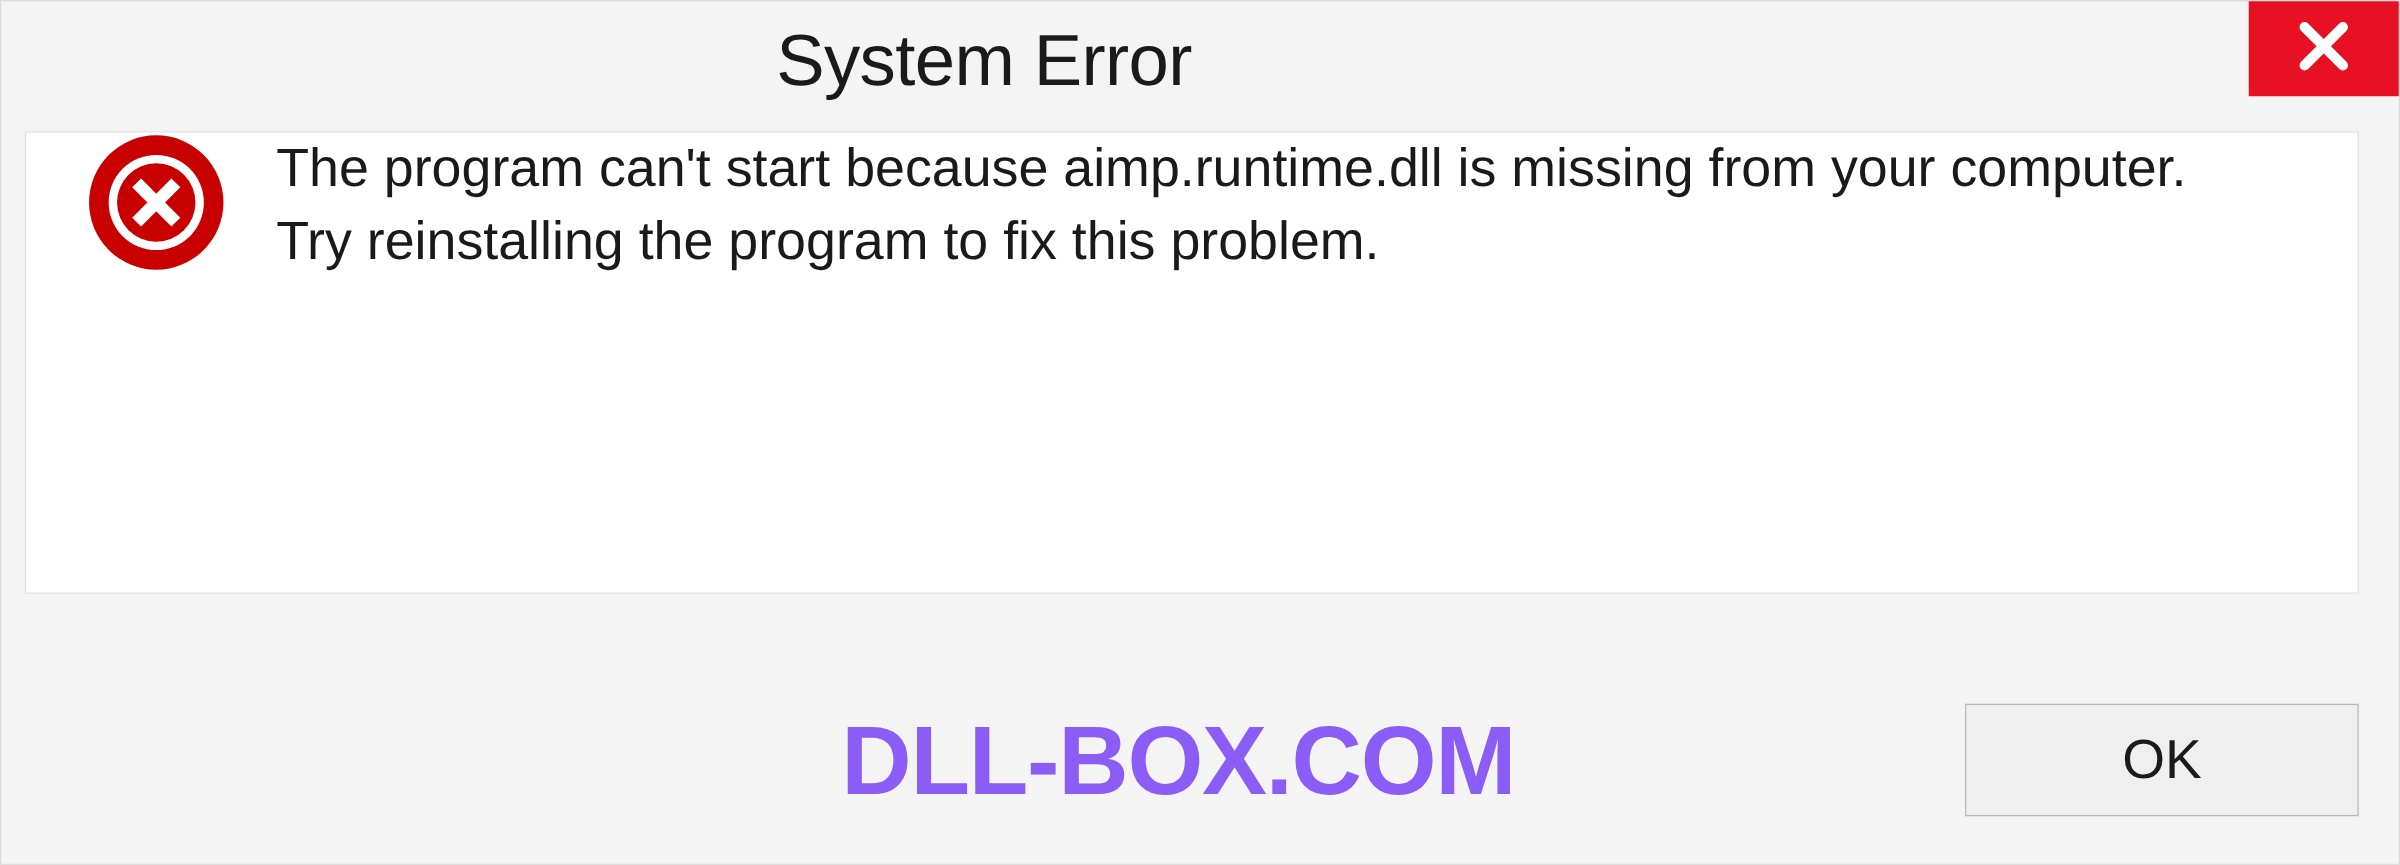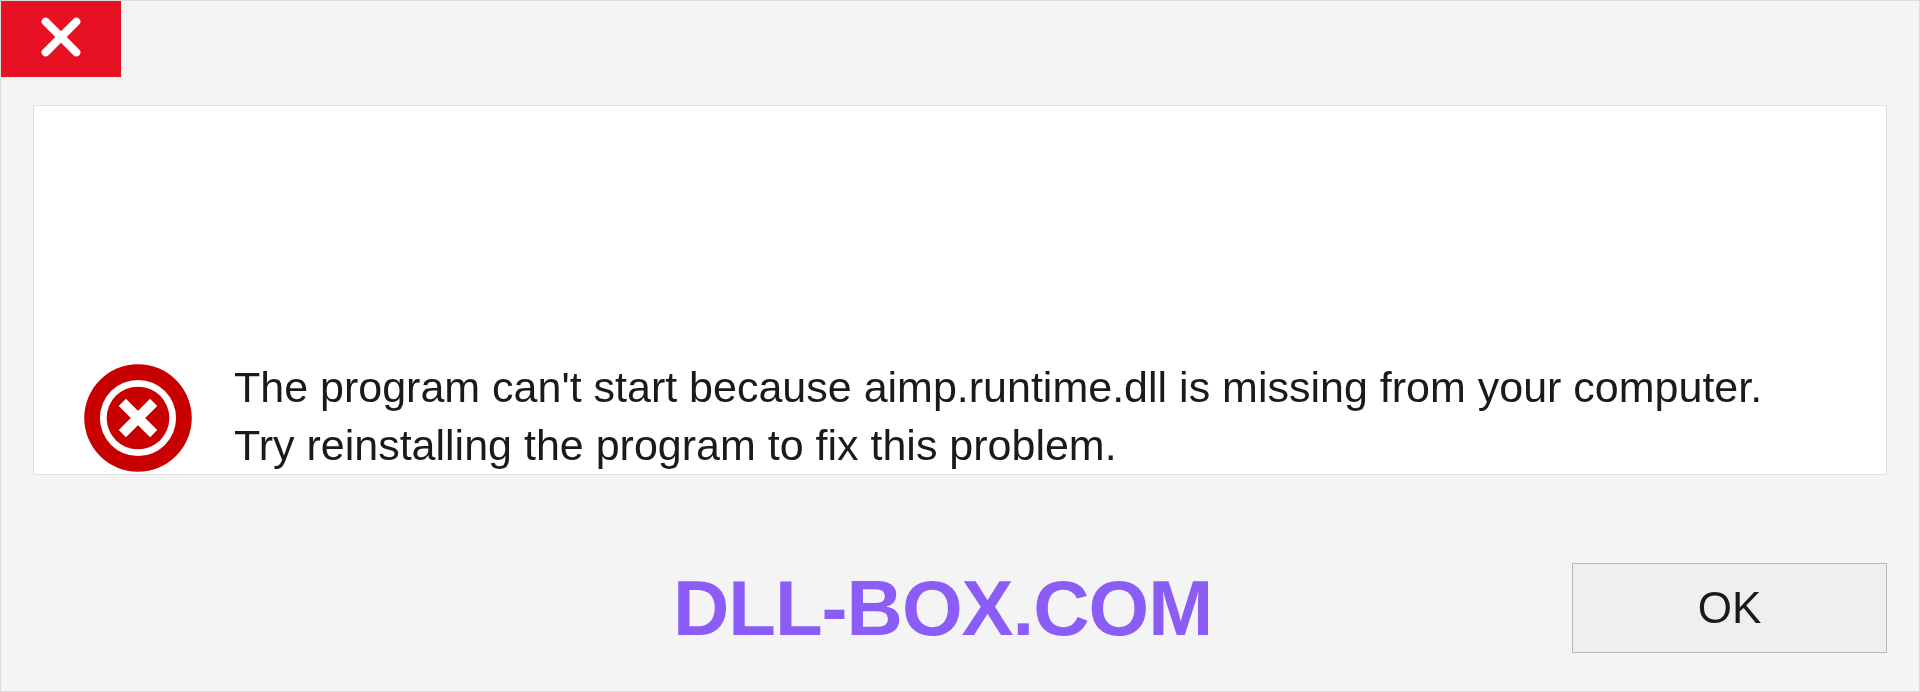--- a/index.html
+++ b/index.html
@@ -55,26 +55,26 @@
       margin-right: 0;
       margin-top: 0;
     }
 
     .close-button svg {
       width: 46px;
       height: 46px;
     }
 
     .content-area {
-      margin: 8px 32px 20px 32px;
+      margin: 8px 32px 20px 19px;
       background: #ffffff;
       border: 1px solid #e0e0e0;
       height: 370px;
       display: flex;
-      align-items: flex-end;
+      align-items: flex-start;
       padding: 0 48px;
     }
 
     .error-icon {
       width: 112px;
       height: 112px;
       flex-shrink: 0;
       margin-right: 40px;
     }
 
@@ -125,20 +125,21 @@
       font-family: 'Segoe UI', Tahoma, Arial, sans-serif;
       text-align: center;
     }
   </style>
 </head>
 <body>
 
 <div class="dialog">
 
   <div class="titlebar">
+    <div class="titlebar-title">System Error</div>
     <div class="close-button">
       <span>
         <svg viewBox="0 0 24 24">
           <path d="M4 4 L20 20 M20 4 L4 20" stroke="#ffffff" stroke-width="4.2" stroke-linecap="round" fill="none"></path>
         </svg>
       </span>
     </div>
   </div>
 
   <div class="content-area">

